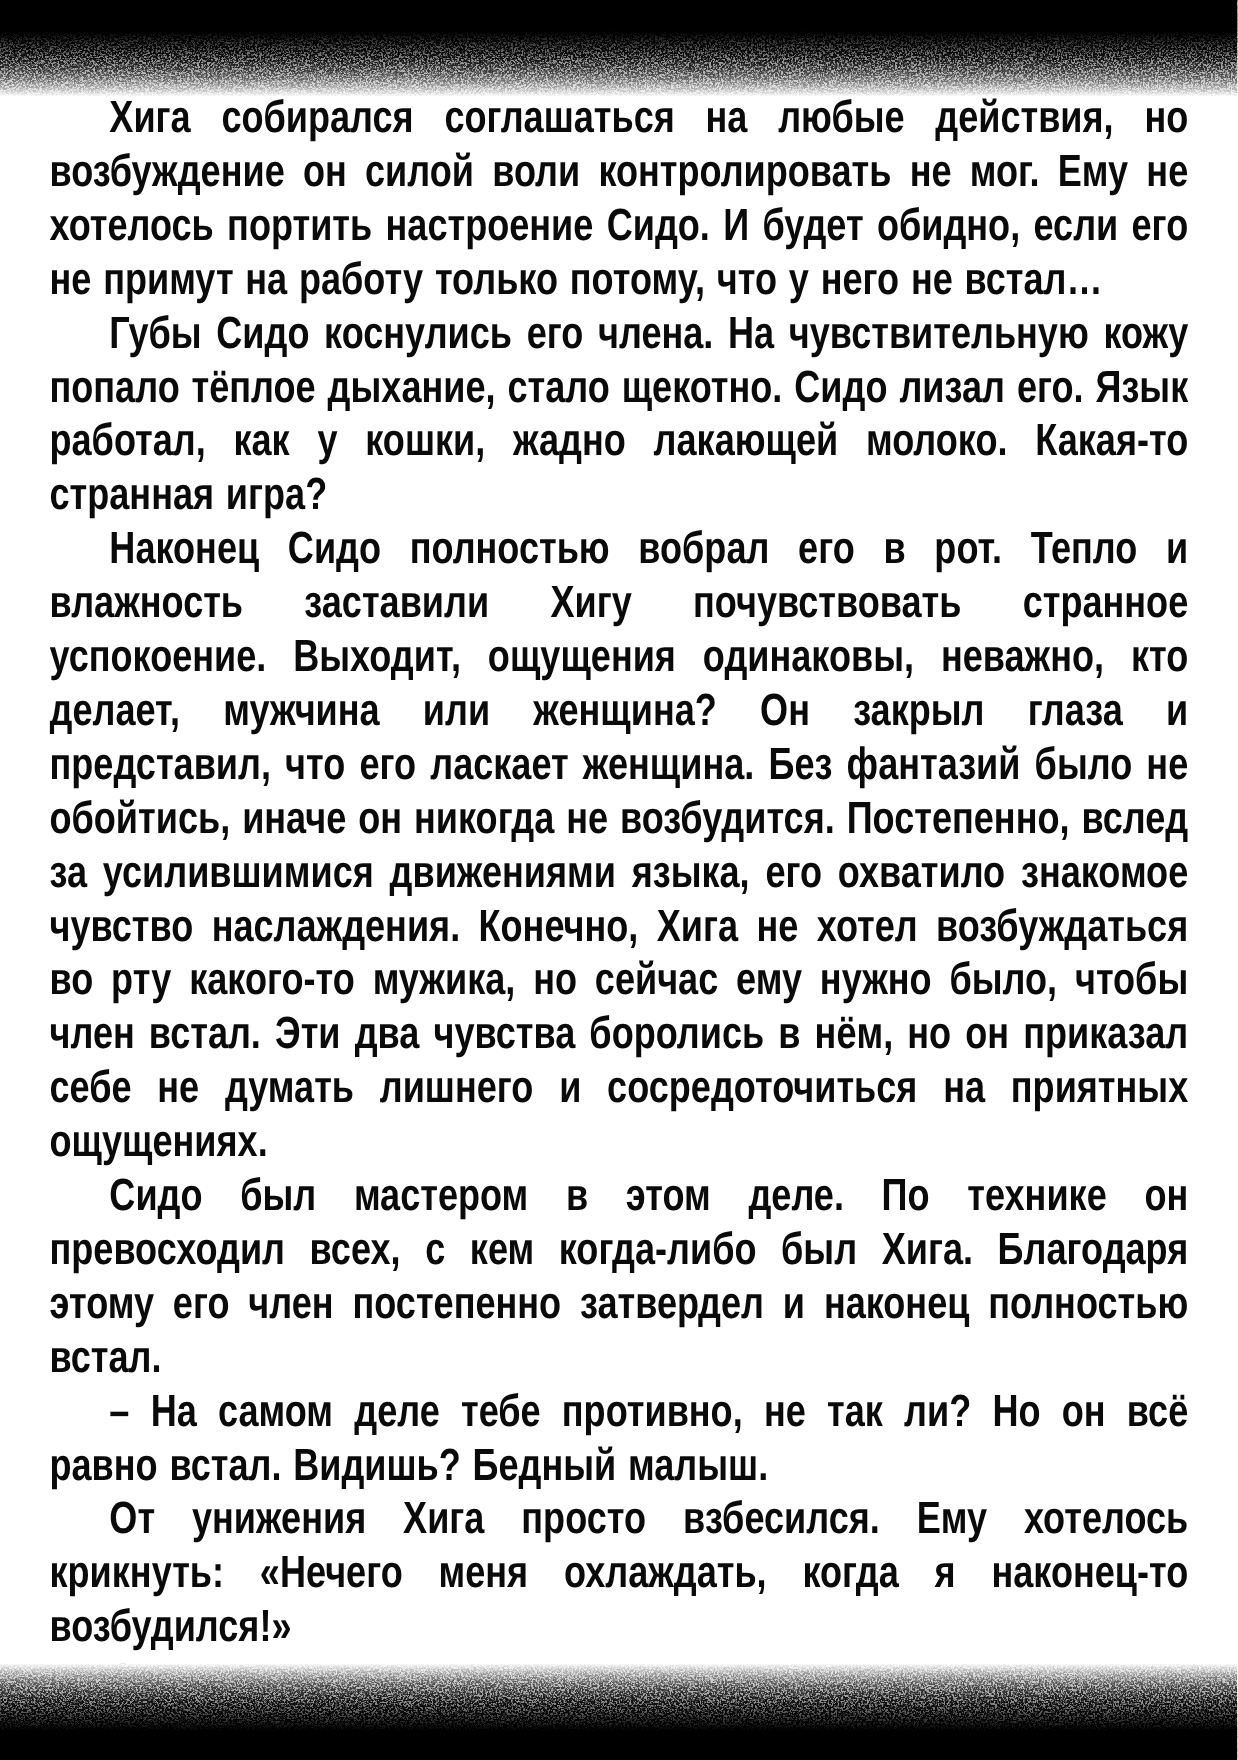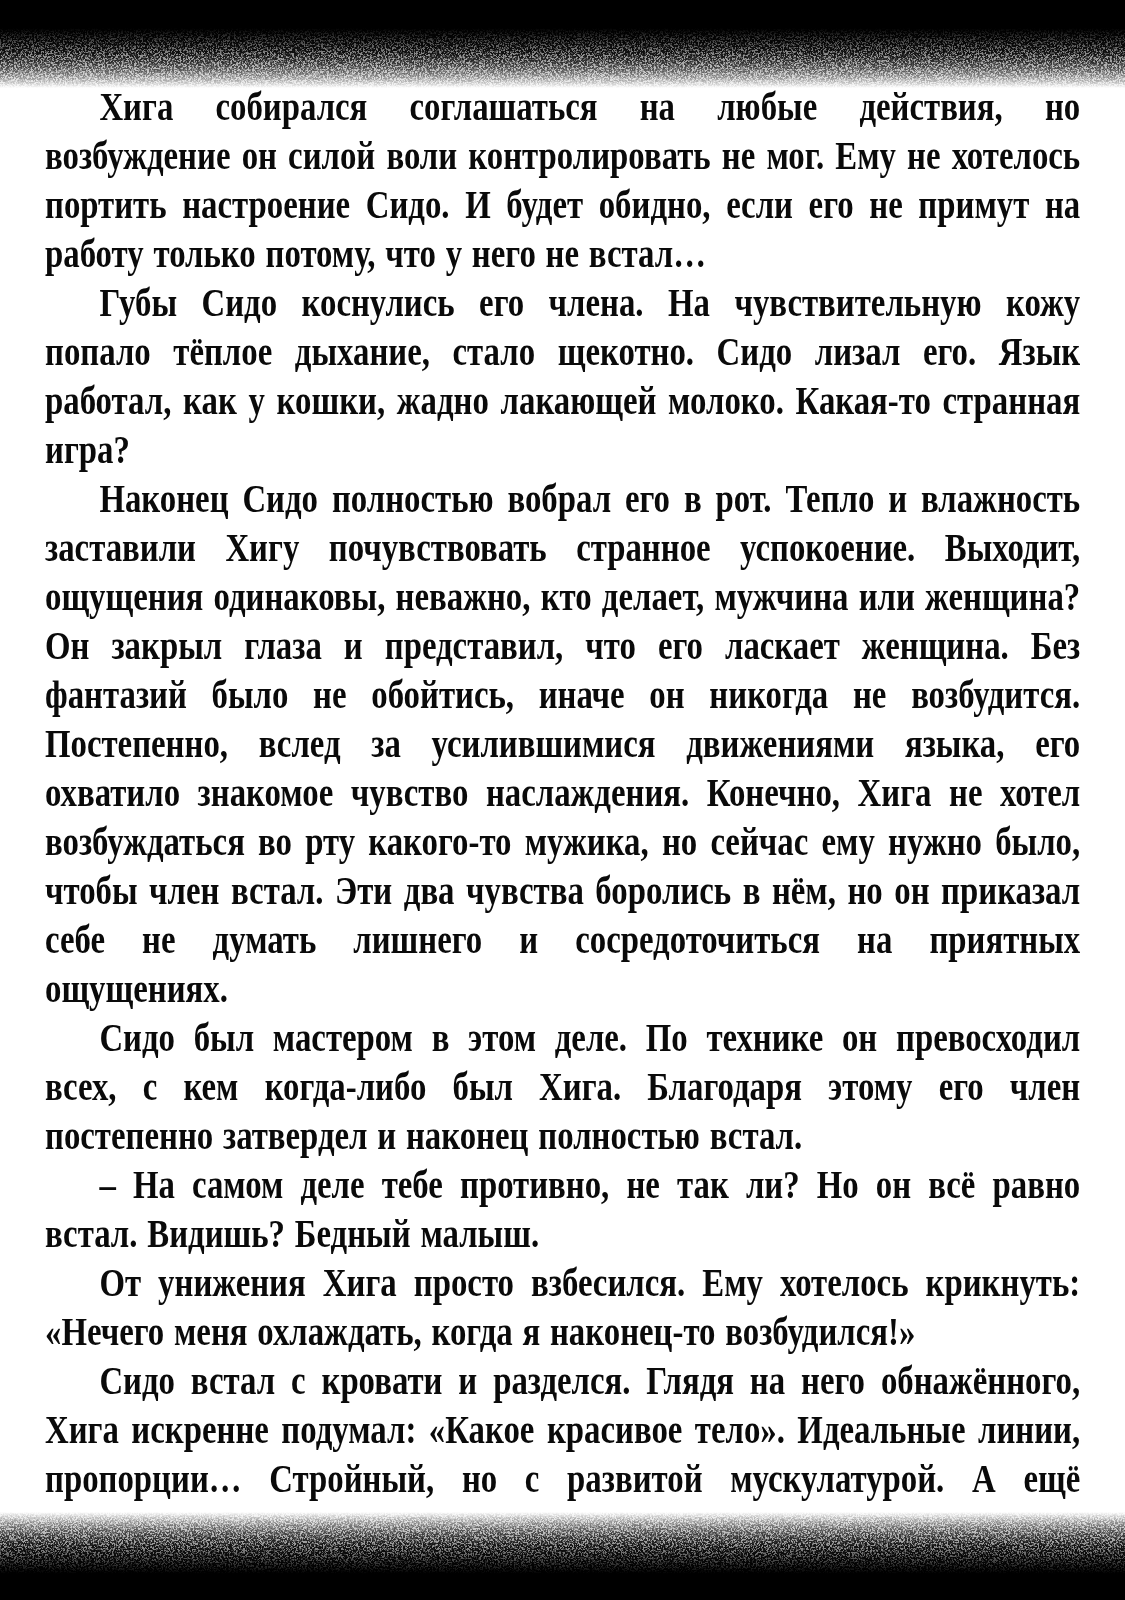--- a/index.html
+++ b/index.html
@@ -24,21 +24,20 @@
   .torn-border.top { top: 0; }
   .torn-border.bottom { bottom: 0; }
 
   .text-area {
     position: absolute;
     top: 82px;
     left: 45px;
     right: 45px;
     bottom: 88px;
     overflow: hidden;
-    font-family: Liberation Serif, serif;
   }
   
   .condense {
     width: 1294px;
     transform: scaleX(0.8);
     transform-origin: left top;
   }
   .para {
     margin: 0;
     color: #0a0a0a;

